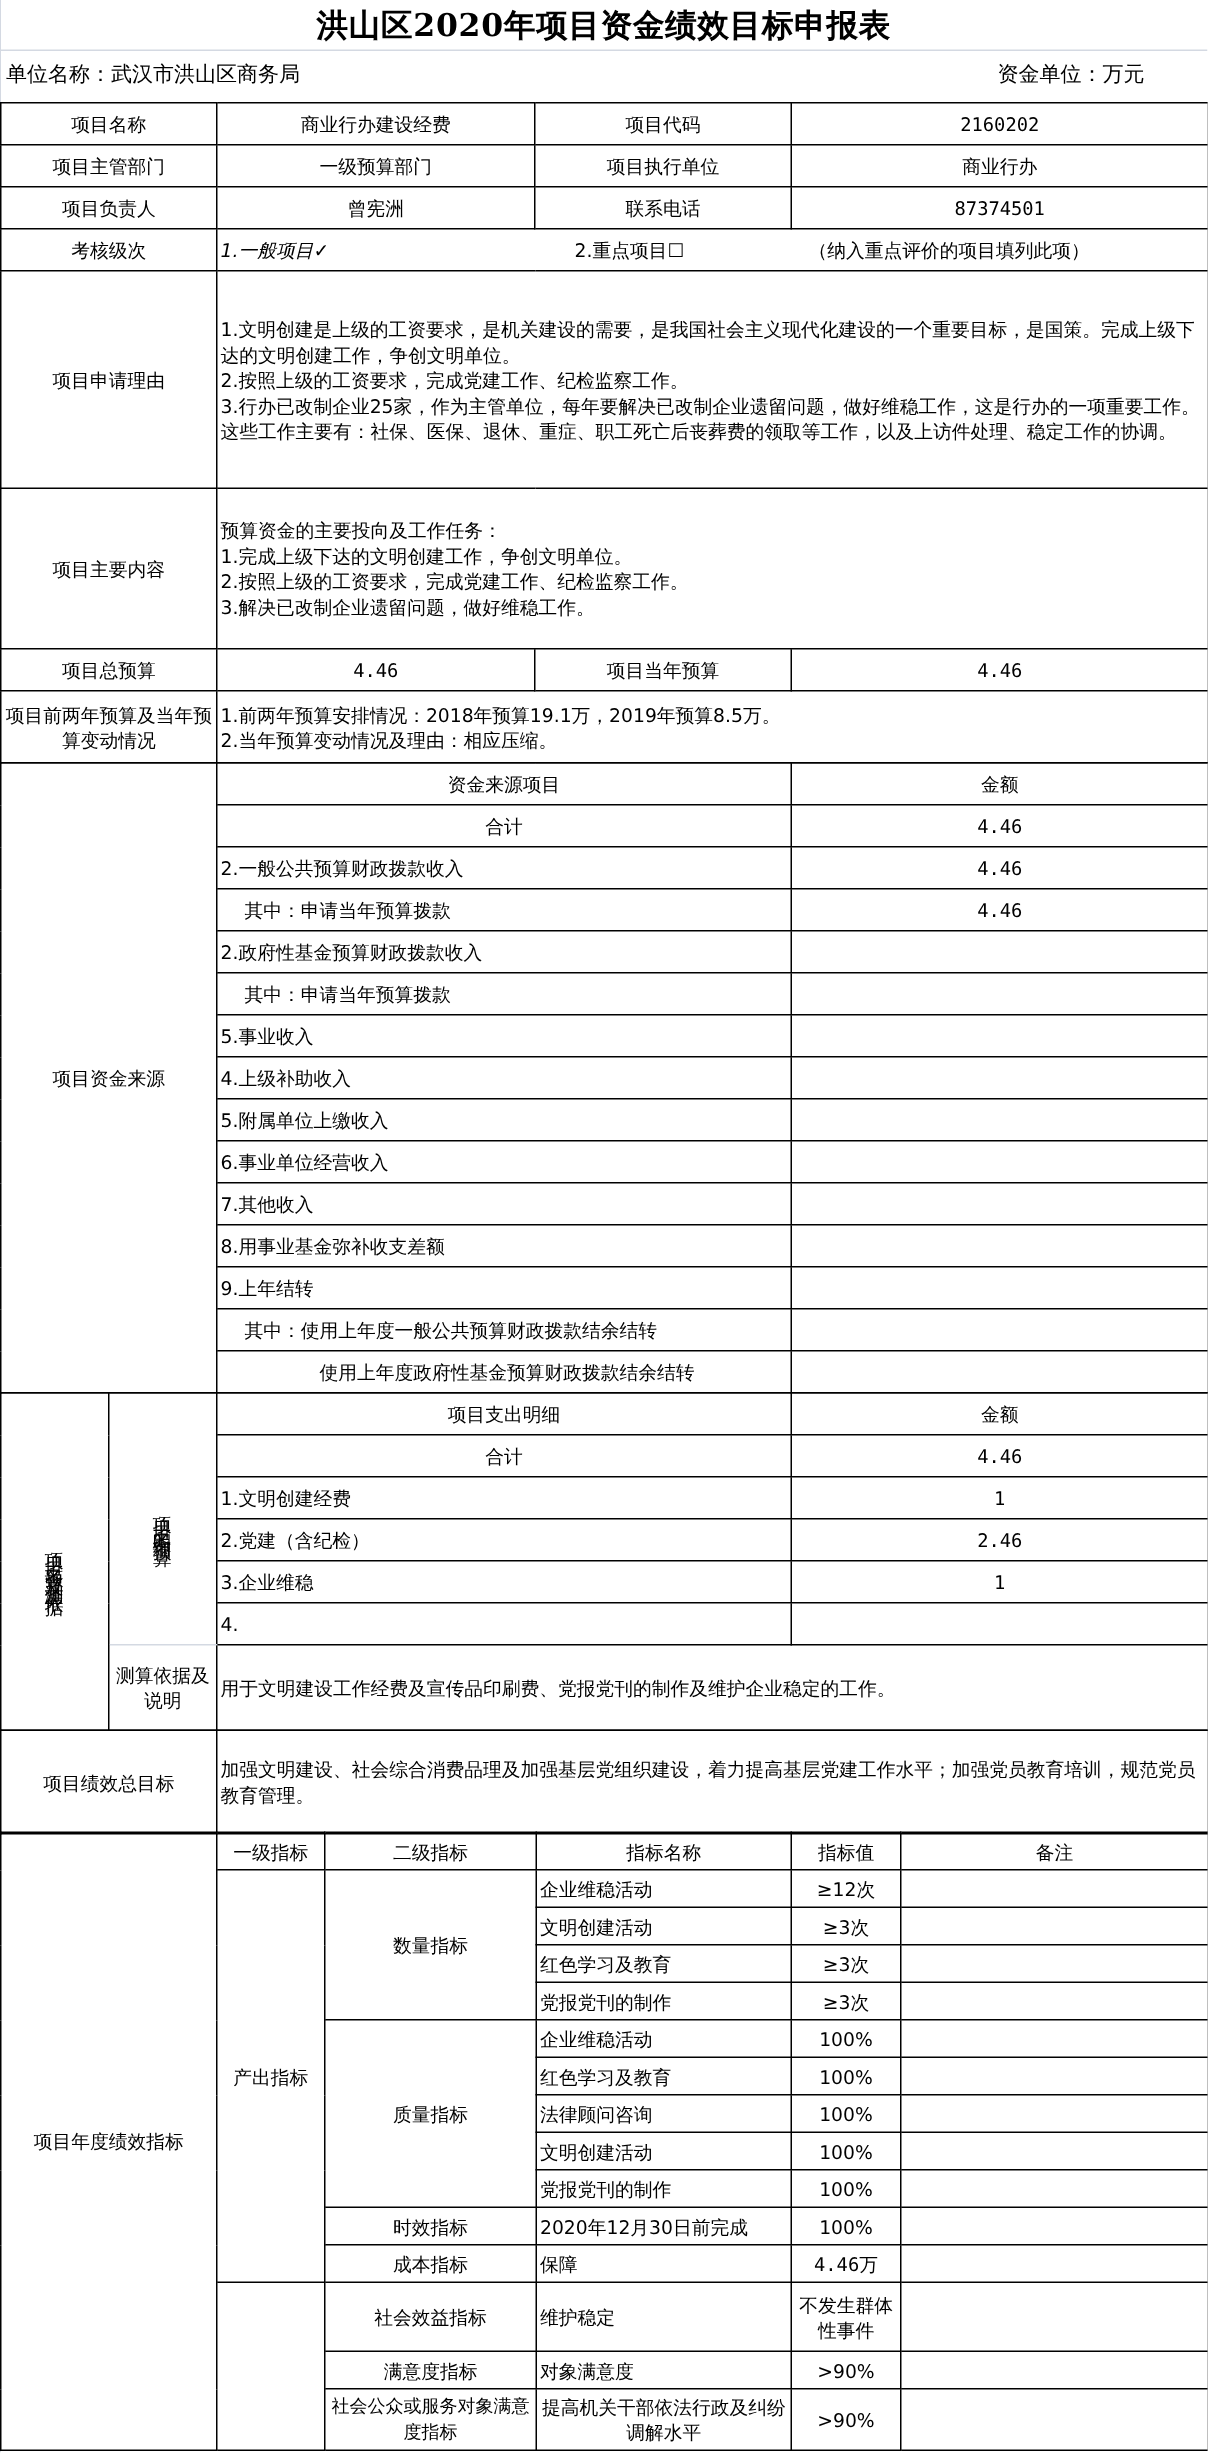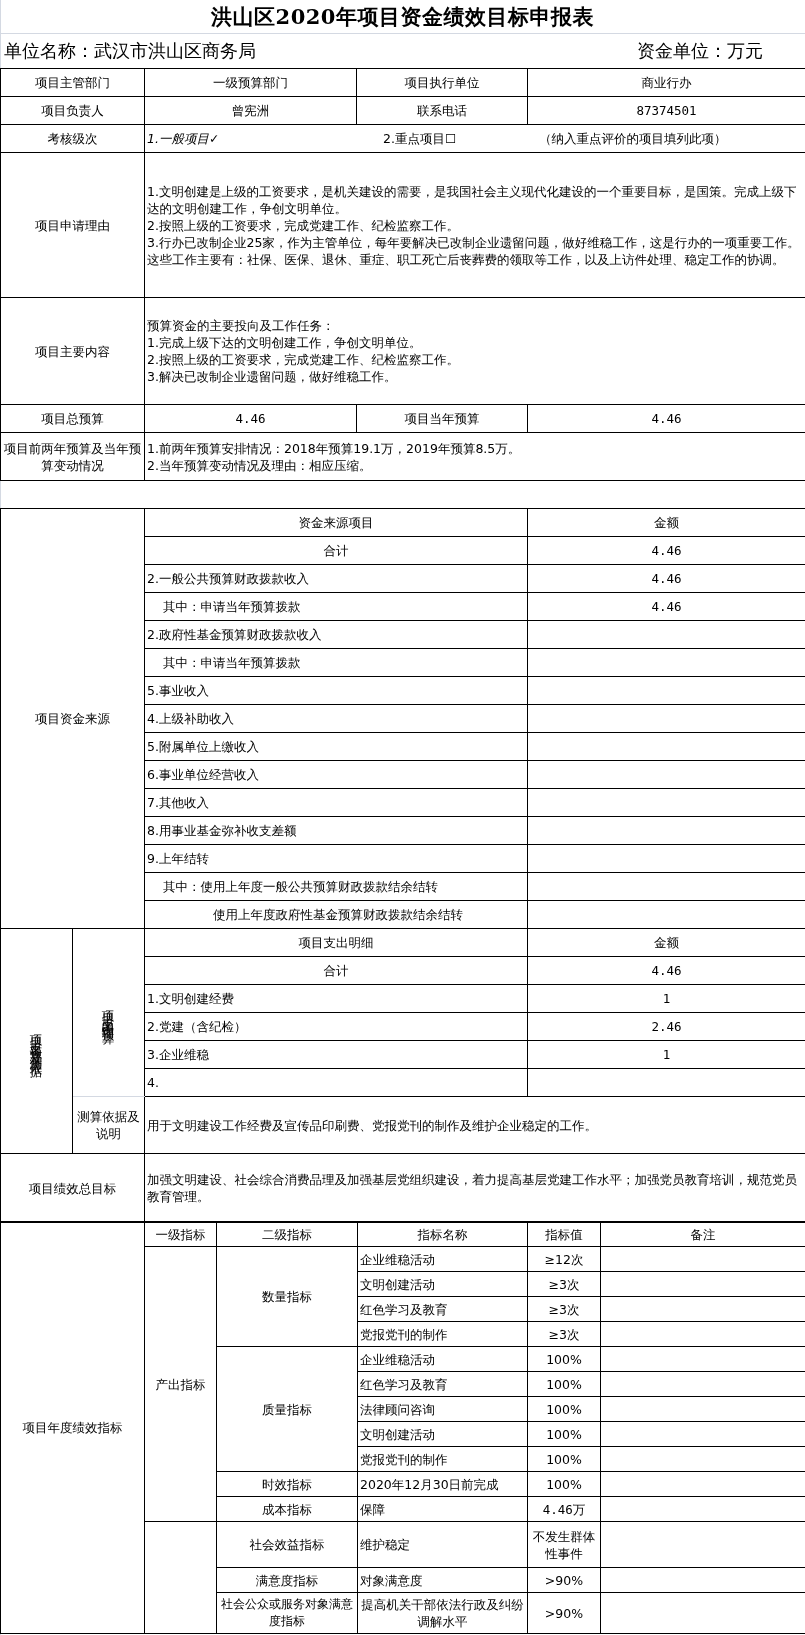--- a/index.html
+++ b/index.html
@@ -5,21 +5,21 @@
   html, body { margin:0; padding:0; background:#ffffff; }
   body { width:805px; height:1635px; position:relative; overflow:hidden;
          font-family:"DejaVu Sans","Liberation Sans",sans-serif; color:#000; }
   .grid-bg { position:absolute; left:0; top:0; width:805px; height:1635px;
     background-image:linear-gradient(to right,#d4d9e2 1px,transparent 1px);
     background-size:805px 100%; }
   .sheet { position:absolute; left:0; top:0; width:805px; }
   .title { position:absolute; left:0; top:0; width:805px; height:33px; border-bottom:1px solid #d4d9e2;
     text-align:center; font-family:"DejaVu Serif","Liberation Serif",serif; font-weight:bold;
     font-size:21px; line-height:33px; letter-spacing:0.5px; }
-  .unitrow { position:absolute; left:0; top:34px; width:805px; height:33px; font-size:18px; line-height:33px; }
+  .unitrow { position:absolute; left:0; top:34px; width:805px; height:33px; font-size:14px; line-height:33px; }
   .unitrow .l { position:absolute; left:4px; top:0; }
   .unitrow .r { position:absolute; right:42px; top:0; }
   table.t { position:absolute; left:0; border-collapse:collapse; table-layout:fixed; }
   table.t td { border:1px solid #000; font-size:12.5px; padding:0 2px; overflow:hidden; vertical-align:middle; line-height:17px; }
   .c { text-align:center; }
   .lft { text-align:left;margin-top:32px; }
   .vert { writing-mode:vertical-rl; text-orientation:upright; letter-spacing:3px; margin:0 auto; line-height:17px; }
   .ml { white-space:pre-line; }
   .ind1 { padding-left:18px !important; }
   .ind2 { padding-left:68px !important; }
@@ -40,20 +40,26 @@
   </div>
 
   <table class="t" style="top:68px;width:805px;">
     <colgroup>
         <col style="width:144px">
         <col style="width:212px">
         <col style="width:171px">
         <col style="width:278px">
       </colgroup>
     <tbody>
+        <tr style="height:28px">
+      <td class="c">项目名称</td>
+      <td class="c">商业行办建设经费</td>
+      <td class="c">项目代码</td>
+      <td class="c mono">2160202</td>
+    </tr>
     <tr style="height:28px">
       <td class="c">项目主管部门</td>
       <td class="c">一级预算部门</td>
       <td class="c">项目执行单位</td>
       <td class="c">商业行办</td>
     </tr>
     <tr style="height:28px">
       <td class="c">项目负责人</td>
       <td class="c">曾宪洲</td>
       <td class="c">联系电话</td>

